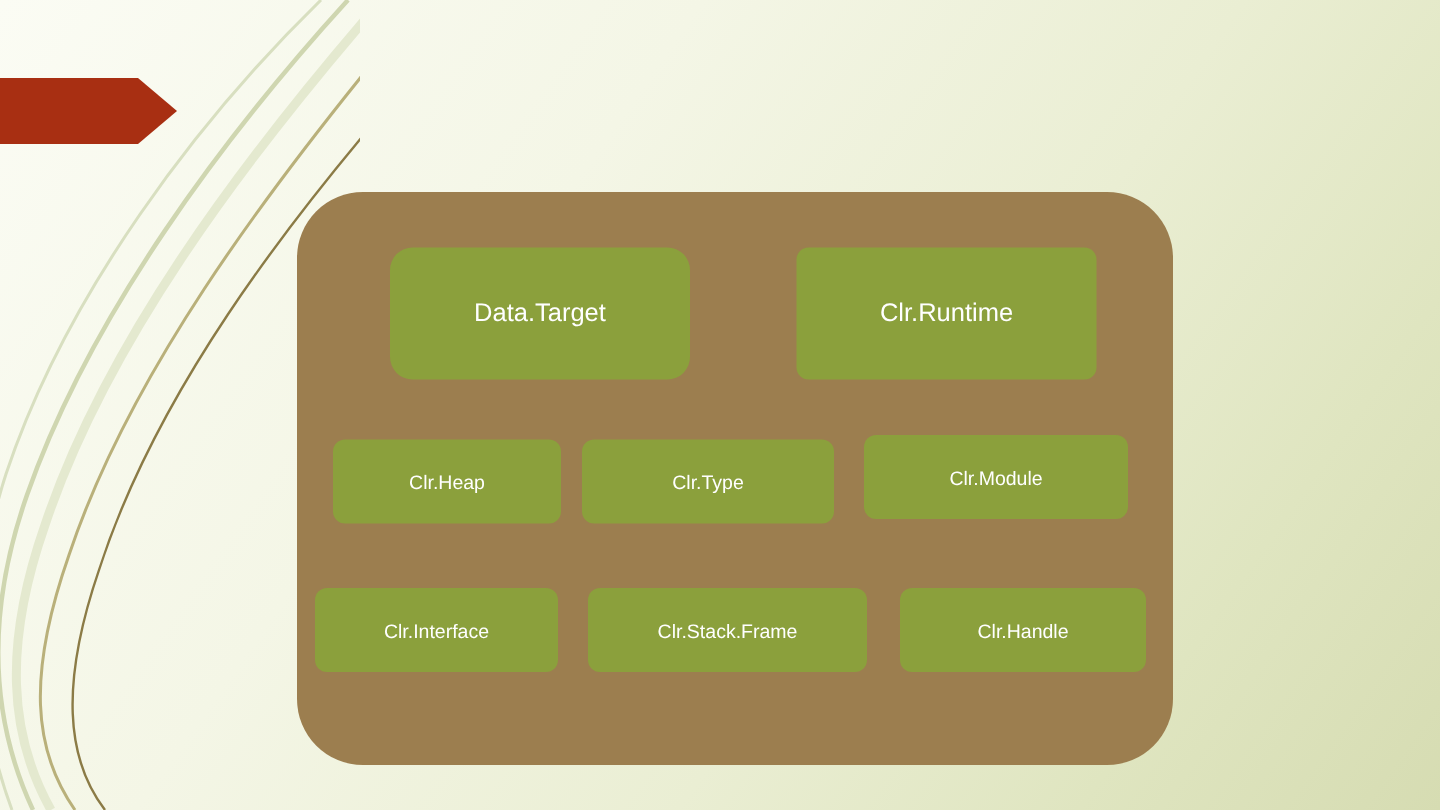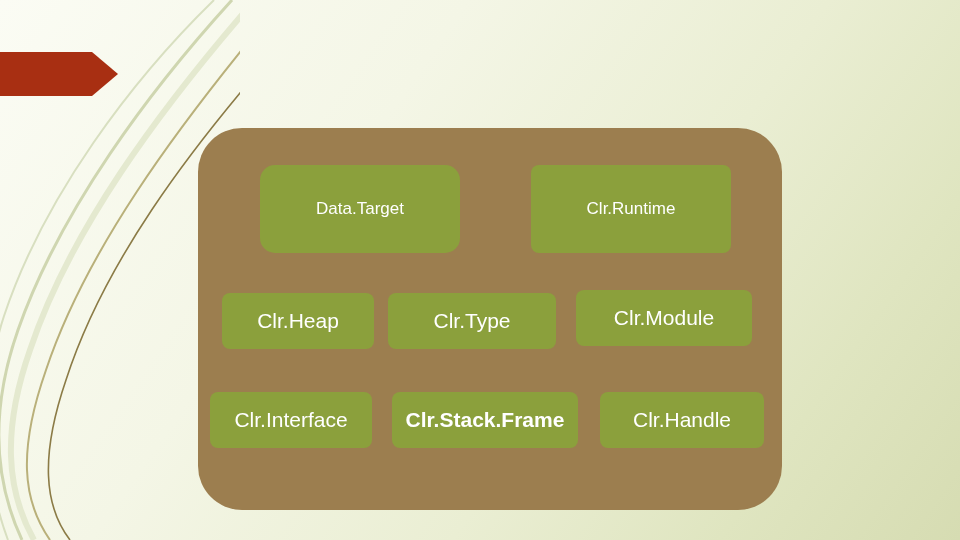--- a/index.html
+++ b/index.html
@@ -57,21 +57,21 @@
   }
   .node {
     position: absolute;
     background: #8ba03c;
     border-radius: 8px;
     color: #ffffff;
     display: flex;
     align-items: center;
     justify-content: center;
     text-align: center;
-    font-size: 21px;
+    font-size: 13px;
     box-sizing: border-box;
     padding: 2px 6px;
   }
   .node.big {
     font-size: 17px;
   }
 </style>
 </head>
 <body>
 
@@ -105,20 +105,20 @@
   <div class="node" style="left:388px; top:293px; width:168px; height:56px;">
     <span>Clr.Type</span>
   </div>
   <div class="node" style="left:576px; top:290px; width:176px; height:56px;">
     <span>Clr.Module</span>
   </div>
 
   <div class="node" style="left:210px; top:392px; width:162px; height:56px;">
     <span>Clr.Interface</span>
   </div>
-  <div class="node" style="left:392px; top:392px; width:186px; height:56px;font-weight:bold;">
+  <div class="node" style="left:392px; top:392px; width:186px; height:56px;">
     <span>Clr.Stack.Frame</span>
   </div>
   <div class="node" style="left:600px; top:392px; width:164px; height:56px;">
     <span>Clr.Handle</span>
   </div>
 
 </div>
 
 </body></html>

